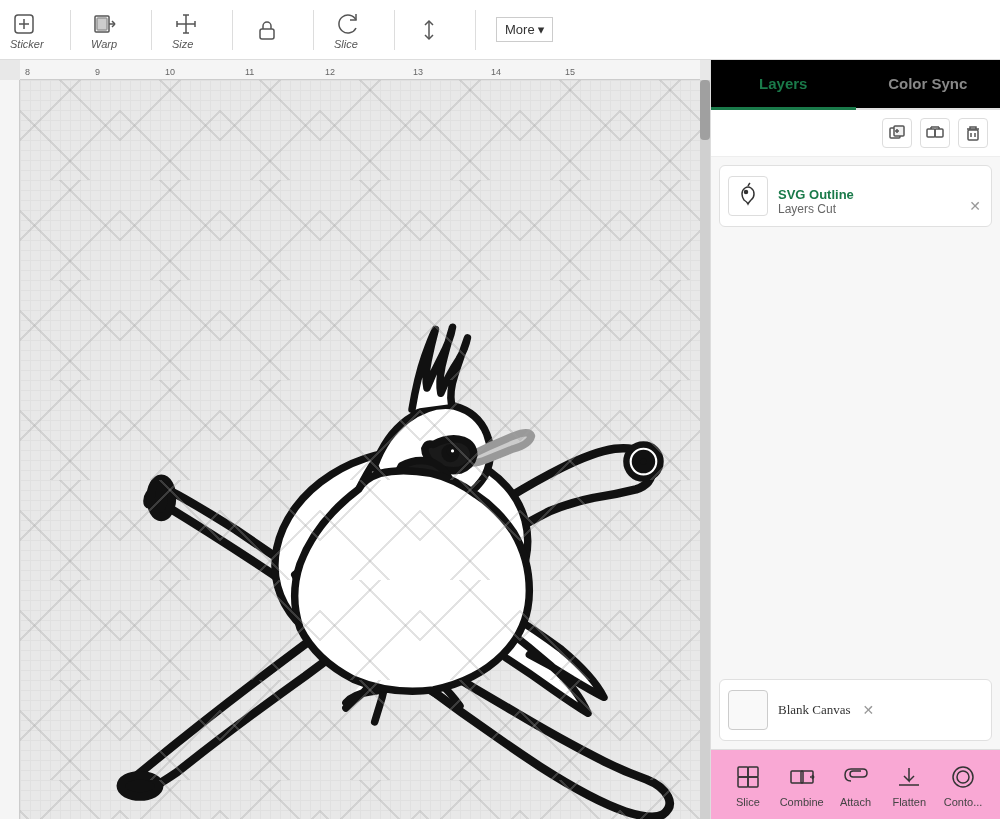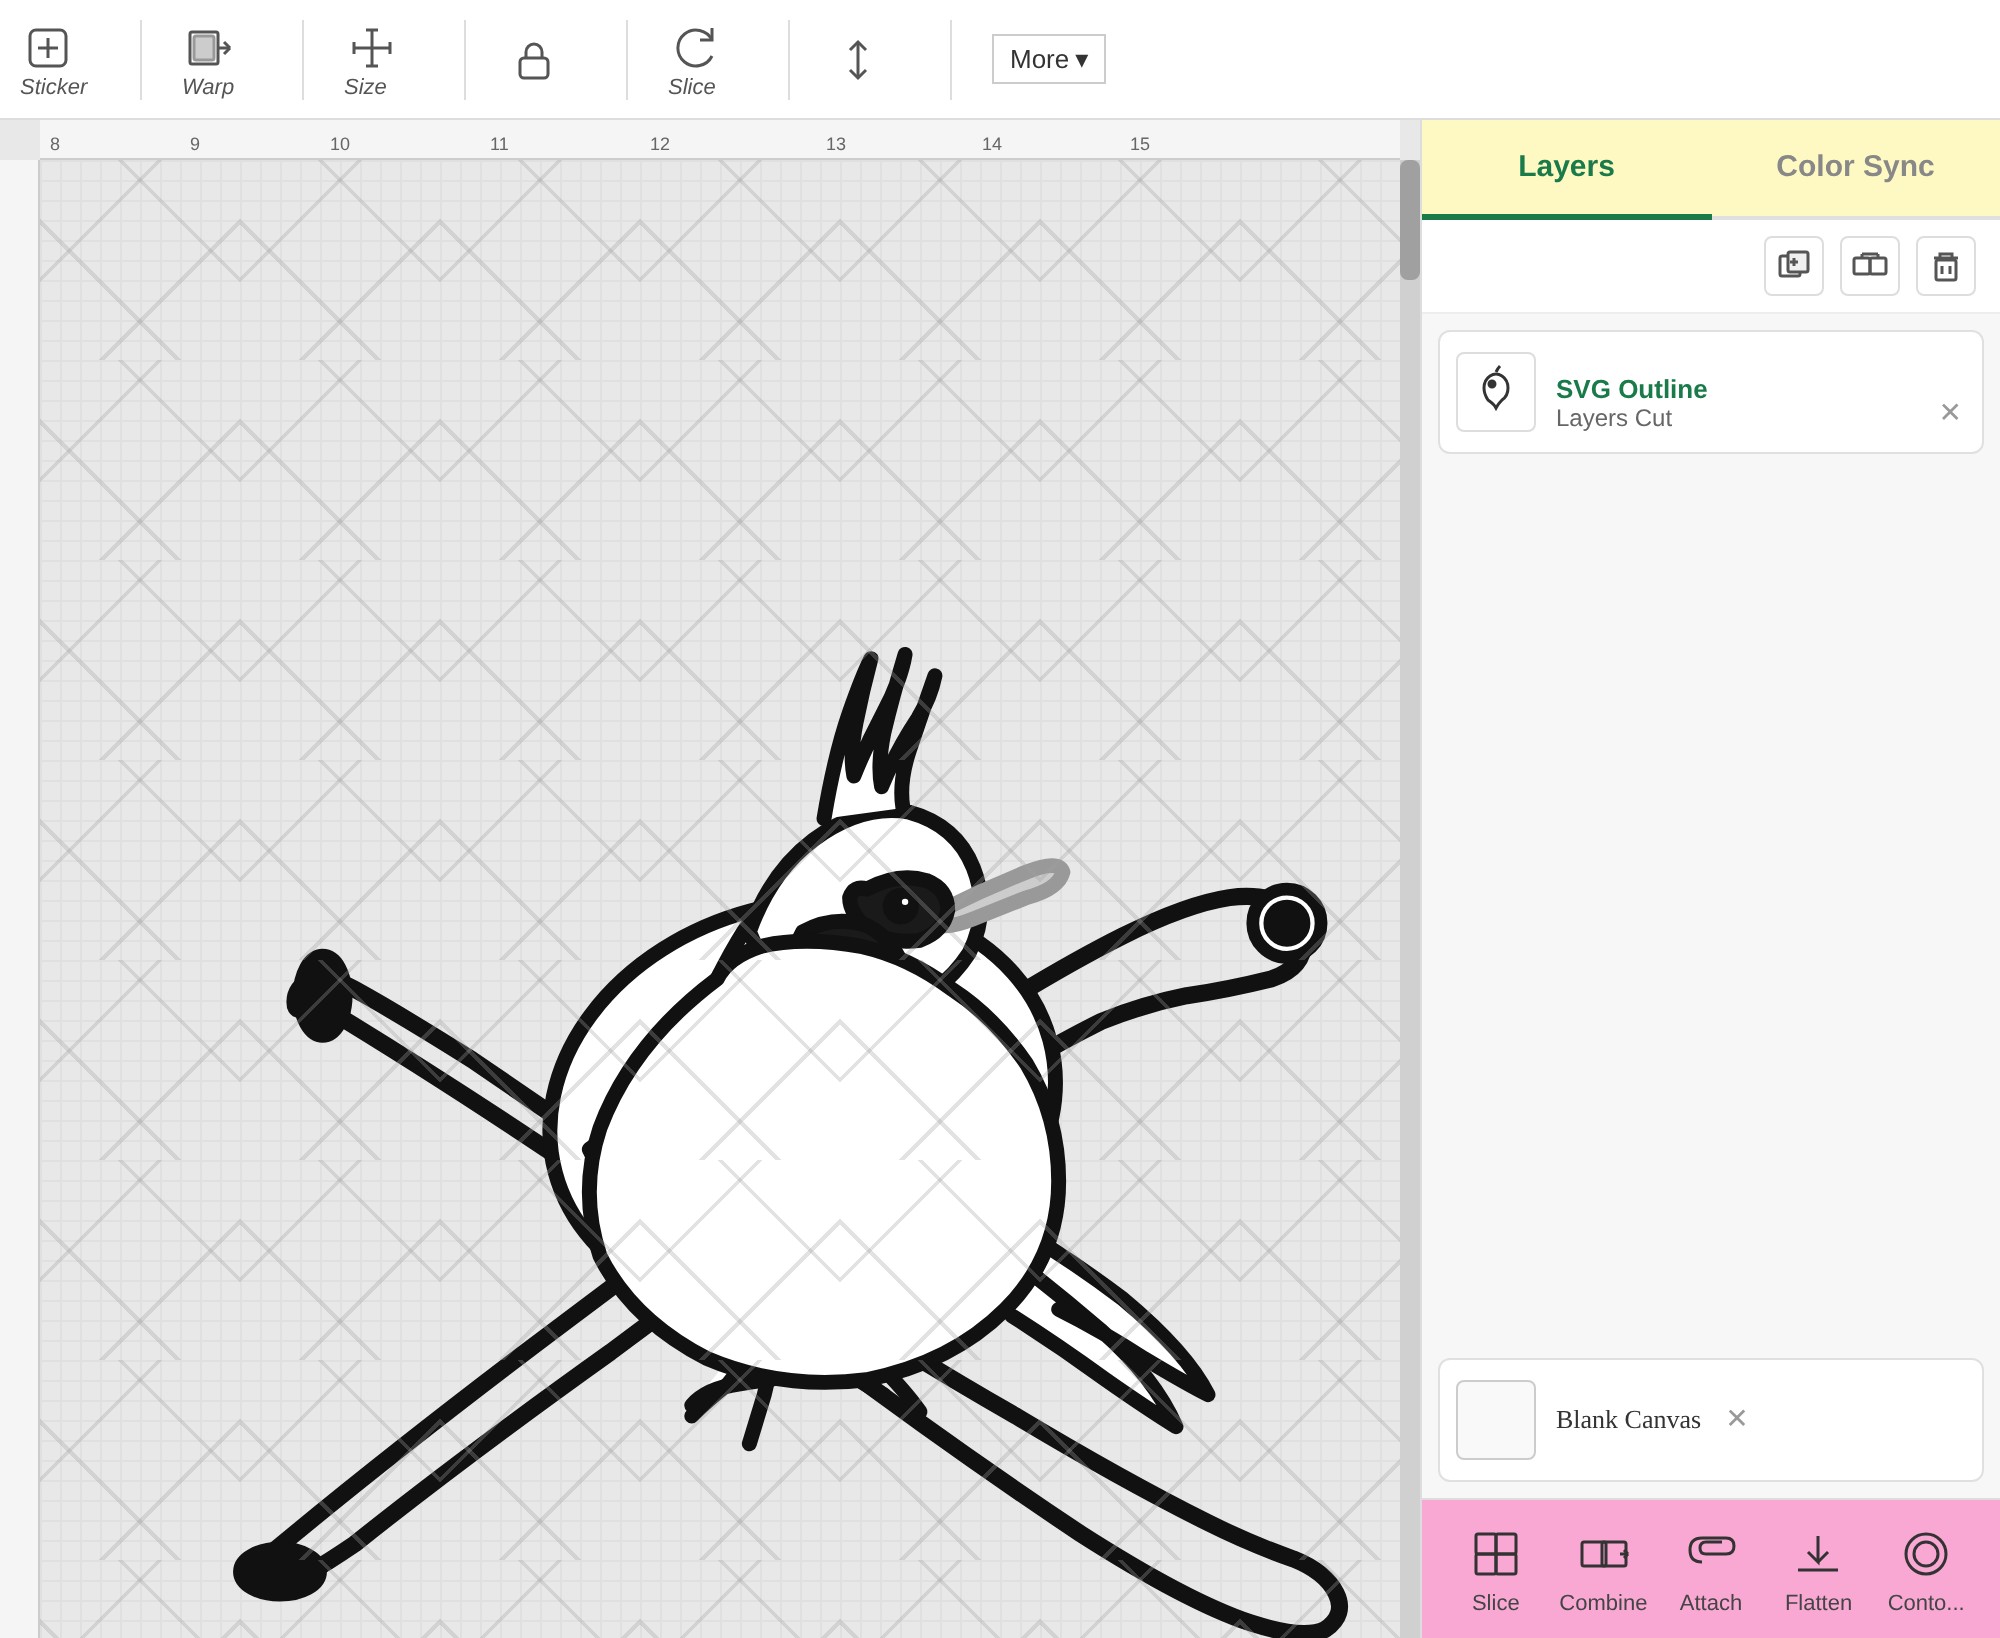--- a/index.html
+++ b/index.html
@@ -142,21 +142,21 @@
       background: #f7f7f7;
       border-left: 1px solid #ddd;
       display: flex;
       flex-direction: column;
       flex-shrink: 0;
     }
 
     
     .tabs {
       display: flex;
-      background: #fef9c3;
+      background: #000000;
       border-bottom: 2px solid #e0e0e0;
       height: 50px;
     }
     .tab {
       flex: 1;
       display: flex;
       align-items: center;
       justify-content: center;
       font-size: 15px;
       font-weight: 600;

